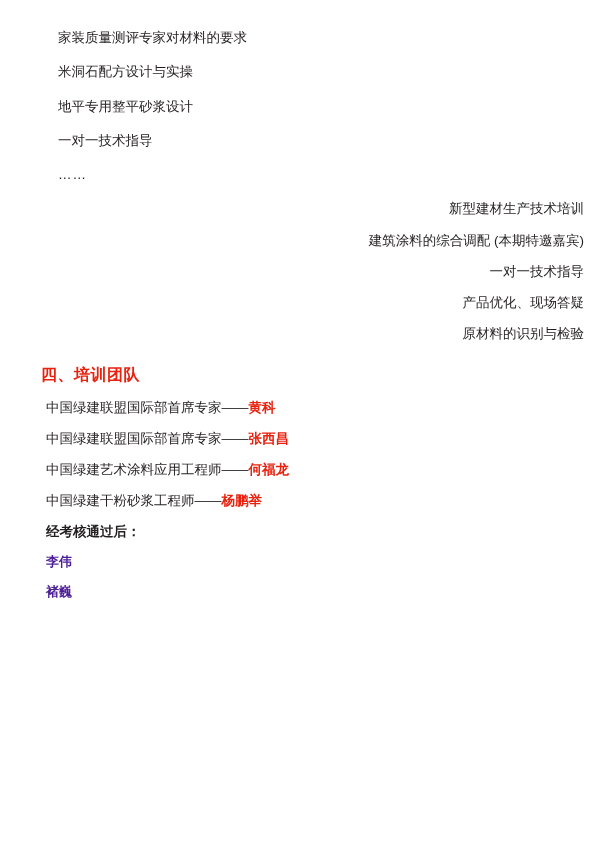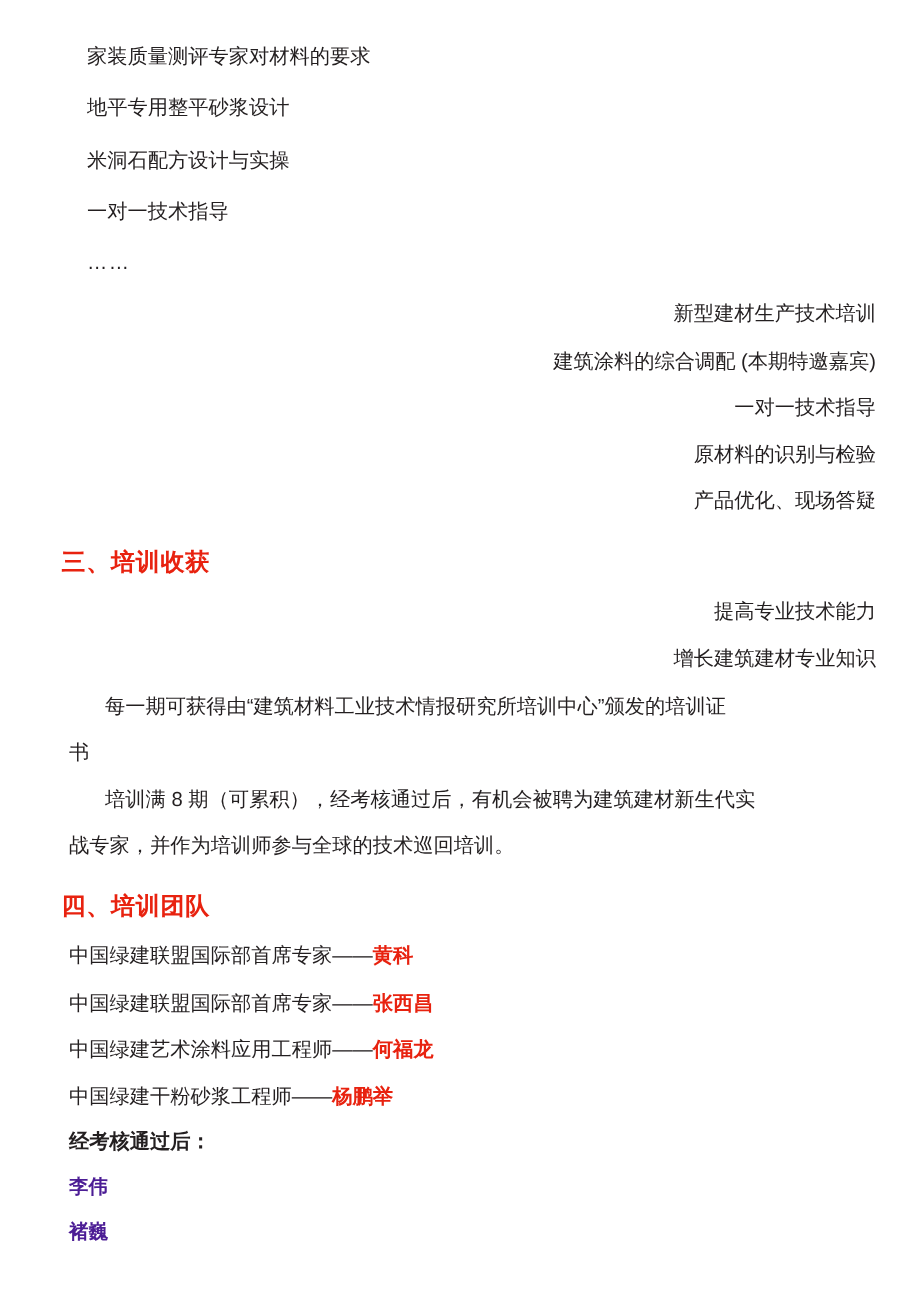--- a/index.html
+++ b/index.html
@@ -90,43 +90,34 @@
     letter-spacing: 1px;
   }
 </style>
 </head>
 <body>
 
 <div class="page">
 
   <div>
     <p class="item">家装质量测评专家对材料的要求</p>
+    <p class="item">米洞石配方设计与实操</p>
     <p class="item">地平专用整平砂浆设计</p>
-    <p class="item">米洞石配方设计与实操</p>
     <p class="item">一对一技术指导</p>
     <p class="item dots">……</p>
   </div>
 
   <div>
     <p class="item-tight">新型建材生产技术培训</p>
     <p class="item-tight">建筑涂料的综合调配 (本期特邀嘉宾)</p>
     <p class="item-tight">一对一技术指导</p>
+    <p class="item-tight">产品优化、现场答疑</p>
     <p class="item-tight">原材料的识别与检验</p>
-    <p class="item-tight">产品优化、现场答疑</p>
   </div>
 
-  <div>
-    <h2 class="heading sec-gap-top2">三、培训收获</h2>
-    <p class="item-tight">提高专业技术能力</p>
-    <p class="item-tight">增长建筑建材专业知识</p>
-    <p class="para">每一期可获得由“建筑材料工业技术情报研究所培训中心”颁发的培训证</p>
-    <p class="para para-noind">书</p>
-    <p class="para">培训满 8 期（可累积），经考核通过后，有机会被聘为建筑建材新生代实</p>
-    <p class="para para-noind">战专家，并作为培训师参与全球的技术巡回培训。</p>
-  </div>
 
   <div>
     <h2 class="heading sec-gap-top2">四、培训团队</h2>
 
     <p class="team-line">
       <span>中国绿建联盟国际部首席专家——</span><span class="name-red">黄科</span>
     </p>
     <p class="team-line">
       <span>中国绿建联盟国际部首席专家——</span><span class="name-red">张西昌</span>
     </p>

